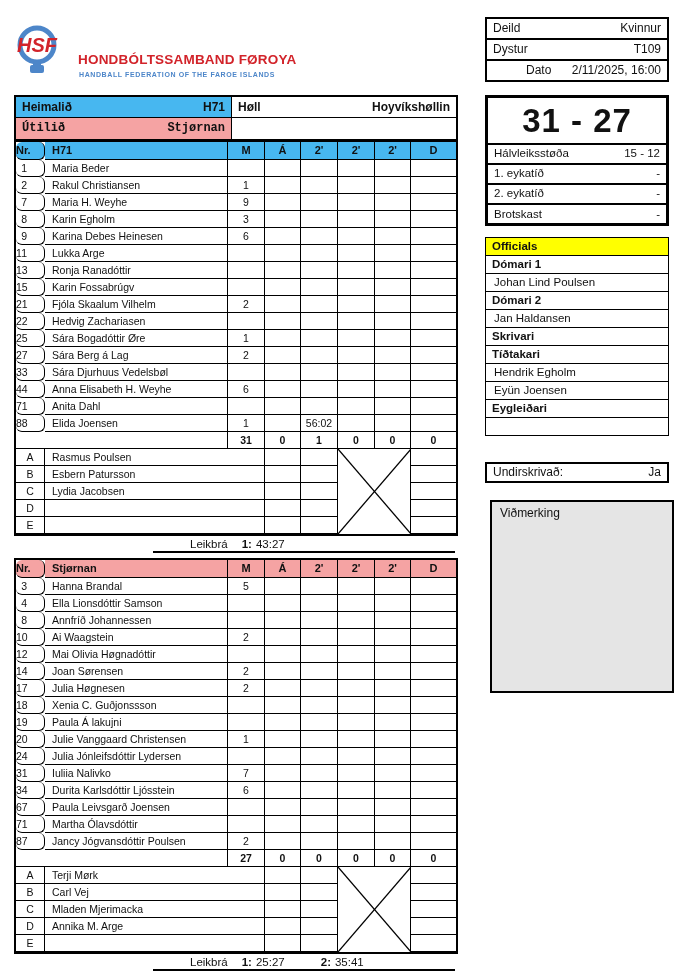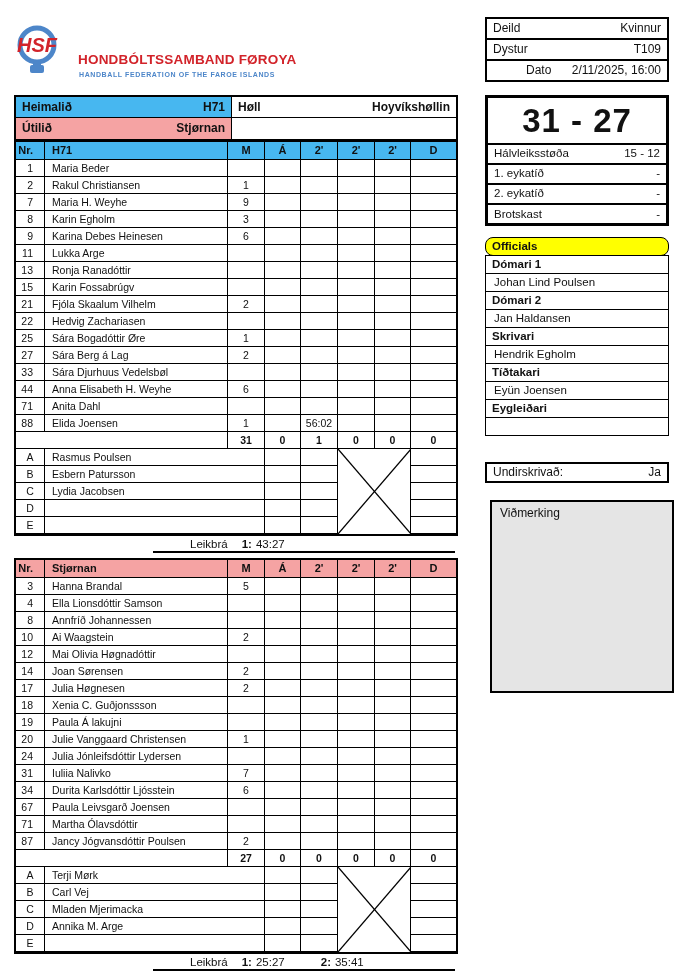--- a/index.html
+++ b/index.html
@@ -19,60 +19,60 @@
             padding:0 6px; font-size:12px; border-bottom:2px solid #000; }
   .mi-row:last-child { border-bottom:none;padding-left:39px; }
 
   
   .teams { position:absolute; left:14px; top:95px; width:444px; border:2px solid #000;
            box-sizing:border-box; display:grid; grid-template-columns:216px 224px; background:#fff;text-align:center; }
   .tcell { height:21px; line-height:20px; display:flex; justify-content:space-between;
            padding:0 6px; box-sizing:border-box; font-size:12px; font-weight:bold;
            border-right:1px solid #000; border-bottom:1px solid #000; }
   .tcell:nth-child(2n) { border-right:none;gap:43px; }
-  .tcell.last { border-bottom:none; }
+  .tcell.last { border-bottom:none;font-family:Liberation Mono, monospace; }
   .tc-home { background:var(--home-accent,#47b7f0); }
   .tc-away { background:var(--away-accent,#f5a3a3); }
 
   
   .score-box { position:absolute; left:485px; top:95px; width:184px; border:3px solid #000;
                background:#fff; box-sizing:border-box; }
   .score-final { height:45px; line-height:45px; text-align:center; font-size:33px; font-weight:bold;
                  border-bottom:2px solid #000; letter-spacing:1px; }
   .score-row { display:flex; justify-content:space-between; height:18px; line-height:17px;
                padding:0 6px; font-size:11.5px; border-bottom:2px solid #000; }
   .score-row:last-child { border-bottom:none;align-items:center; }
 
   
   .officials { position:absolute; left:485px; top:237px; width:184px; box-sizing:border-box; }
   .off-row { height:19px; line-height:17px; border:1px solid #000; margin-top:-1px;
              padding:0 6px; font-size:11.5px; background:#fff; box-sizing:border-box;
              white-space:nowrap; overflow:hidden; }
-  .off-head { background:var(--officials-header-bg,#ffff00); font-weight:bold; margin-top:0;border-radius:8px; }
+  .off-head { background:var(--officials-header-bg,#ffff00); font-weight:bold; margin-top:0; }
   .off-role { font-weight:bold; }
   .off-name { padding-left:8px; }
 
   
   .signed { position:absolute; left:485px; top:462px; width:184px; height:21px; border:2px solid #000;
             box-sizing:border-box; display:flex; justify-content:space-between; padding:0 6px;
             font-size:12px; line-height:17px; background:#fff; }
   .remarks { position:absolute; left:490px; top:500px; width:184px; height:193px; border:2px solid #000;
              box-sizing:border-box; font-size:12px; padding:4px 8px; background:#e5e5e5; }
 
   
   .rt { position:absolute; left:14px; width:444px; border:2px solid #000; background:#fff; box-sizing:border-box; }
   .rt-home { top:140px; } .rt-away { top:558px; }
   .row { display:grid; grid-template-columns:29px 183px 37px 36px 37px 37px 36px 45px; }
   .row > div { border-right:1px solid #000; border-bottom:1px solid #000; height:17px; line-height:16px;
                font-size:10.5px; box-sizing:border-box; overflow:hidden; white-space:nowrap; }
   .row > div:last-child { border-right:none; }
   .hrow > div { height:18px; line-height:17px; font-weight:bold; font-size:11px; }
   .hrow.home > div { background:var(--home-accent,#47b7f0); }
   .hrow.away > div { background:var(--away-accent,#f5a3a3); }
-  .nr { text-align:right; padding-right:11px; }
+  .nr { text-align:right; padding-right:17px;border-radius:6px; }
   .nm { padding-left:7px; }
   .ct { text-align:center; }
   .b  { font-weight:bold; }
   .trow .sp { grid-column:1 / 3; }
   .staff { position:relative; height:85px; }
   .srow { display:grid; grid-template-columns:29px 220px 36px 37px 73px 45px; }
   .srow > div { border-right:1px solid #000; border-bottom:1px solid #000; height:17px; line-height:16px;
                 font-size:10.5px; box-sizing:border-box; overflow:hidden; white-space:nowrap; }
   .srow > div:last-child { border-right:none; }
   .srow .xc { border-bottom:none; }
@@ -166,23 +166,23 @@
     <div class="off-row off-head">Officials</div>
     <div>
 
         <div class="off-row off-role">Dómari 1</div>
         <div class="off-row off-name">Johan Lind Poulsen</div>
 
         <div class="off-row off-role">Dómari 2</div>
         <div class="off-row off-name">Jan Haldansen</div>
 
         <div class="off-row off-role">Skrivari</div>
+        <div class="off-row off-role">Tíðtakari</div>
+
         <div class="off-row off-name">Hendrik Egholm</div>
-
-        <div class="off-row off-role">Tíðtakari</div>
         <div class="off-row off-name">Eyün Joensen</div>
 
         <div class="off-row off-role">Eygleiðari</div>
         <div class="off-row off-name"></div>
       </div>
   </div>
 
   <div class="signed">
     <span>Undirskrivað:</span>
     <span>Ja</span>

